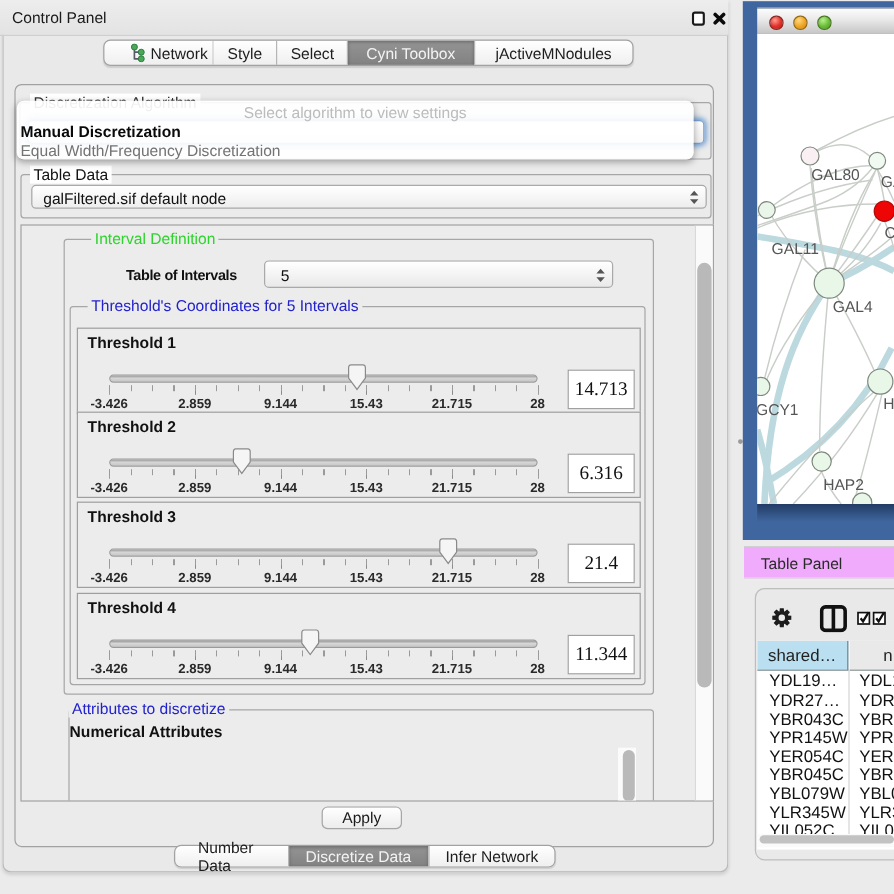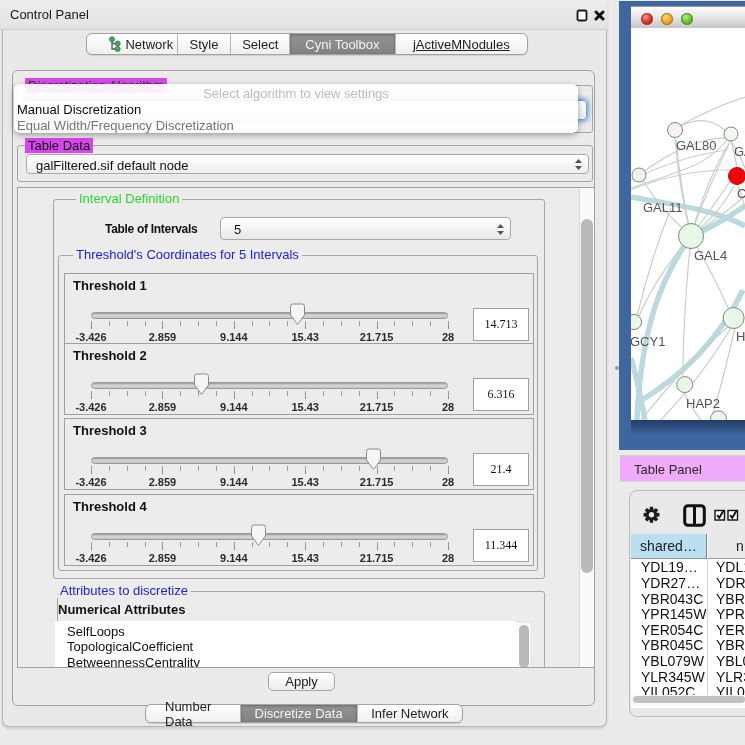--- a/index.html
+++ b/index.html
@@ -26,21 +26,21 @@
 .seg .sel { background:linear-gradient(#949494,#828282); color:#f3f3f3;
   box-shadow:inset 0 1px 3px rgba(0,0,0,0.3); }
 .seg .sg:first-child { border-radius:5px 0 0 5px;padding-left:19px; }
 .seg .sg:last-child { border-radius:0 5px 5px 0; }
 
 
 #content { left:12px; top:70px; width:583px; height:636px; background:#ebebeb;
   border:1px solid #a2a2a2; border-radius:6px; }
 
 .group { position:absolute; border:1px solid #a6a6a6; border-radius:3px; }
-.gtitle { position:absolute; top:-8px; font-size:13px; padding:0 3px; background:#d946ef; white-space:nowrap; }
+.gtitle { position:absolute; top:-8px; font-size:13px; padding:0 3px; background:#ffffff; white-space:nowrap; }
 
 
 .combo { position:absolute; background:linear-gradient(#ffffff,#ededed);
   border:1px solid #a9a9a9; border-radius:4px; font-size:13px; color:#111; }
 .combo .ct { position:absolute; left:9px; top:3px; }
 .combo svg { position:absolute; right:5px; top:50%; margin-top:-6px; }
 
 
 #scrollpane { left:4px; top:116px; width:578px; height:481px; background:#ececec;
   border:1px solid #a2a2a2; overflow:hidden; }
@@ -57,39 +57,39 @@
   border:1px solid #9a9a9a; border-width:1px 1px 0.5px 1px;}
 .ticks-major { position:absolute; left:26px; top:47px; width:358px; height:8px;
   background:repeating-linear-gradient(to right,#8a8a8a 0 1px,transparent 1px 71.4px); }
 .ticks-minor { position:absolute; left:26px; top:47px; width:358px; height:5px;
   background:repeating-linear-gradient(to right,#9a9a9a 0 1px,transparent 1px 17.85px); }
 .slab { position:absolute; top:57px; width:60px; margin-left:-30px; text-align:center;
   font-size:11px; font-weight:bold; color:#2a2a2a; }
 .thumb-sl { position:absolute; top:29px; width:17px; height:23px; margin-left:-8.5px; }
 .vbox { position:absolute; left:408px; top:34px; width:56px; height:33px;
   background:#ffffff; border:1px solid #a0a0a0; text-align:center;
-  font-family:"Liberation Serif", serif; font-size:12px; color:#111; line-height:31px; }
+  font-family:"Liberation Serif", serif; font-size:16px; color:#111; line-height:31px; }
 
 
 #numlist { left:37px; top:433px; width:460px; padding-top:3px; height:47px; background:#ffffff; font-size:13px; color:#111; }
 #numlist div { padding-left:12px; height:15.4px; line-height:15.4px; }
 #listsb { left:497px; top:435px; width:15px; height:47px; background:#fbfbfb; }
 #listsb .thumb { position:absolute; left:4px; top:2px; width:10px; height:43px;
   background:#b9b9b9; border-radius:5px; }
 
 
 #applybtn { left:268px; top:672px; width:67px; height:19px;
   background:linear-gradient(#ffffff,#ececec); border:1px solid #a6a6a6; border-radius:5px;
   font-size:13px; color:#1a1a1a; text-align:center; line-height:17px; }
 
 
 #popup { left:14px; top:84px; width:564px; height:49px; background:rgba(255,255,255,0.92);
   border-radius:6px; box-shadow:0 2px 6px rgba(0,0,0,0.35); font-size:13px; }
 #popup .r1 { position:absolute; left:0; top:2px; width:100%; text-align:center; color:#bcbcbc; }
-#popup .r2 { position:absolute; left:3px; top:18px; font-weight:normal; color:#0a0a0a; }
+#popup .r2 { position:absolute; left:3px; top:18px; font-weight:bold; color:#0a0a0a; }
 #popup .r3 { position:absolute; left:3px; top:34px; color:#737373; }
 
 
 #netwin { left:619px; top:1px; width:126px; height:449px; background:#40669f; }
 #nettitle { left:12px; top:5px; width:114px; height:23px;
   background:linear-gradient(#fdfdfd,#e9e9e9 45%,#c5c5c5); border-top:1px solid #9f9f9f; border-bottom:1px solid #8f8f8f; }
 .tl { position:absolute; top:6px; width:11.5px; height:11.5px; border-radius:50%; }
 #netcanvas { left:12px; top:27px; width:114px; height:392px; background:#ffffff; }
 #netshadow { left:12px; top:419px; width:114px; height:15px;
   background:linear-gradient(rgba(14,32,62,0.6),rgba(14,32,62,0)); }
@@ -135,21 +135,21 @@
     <div class="sg" style="width:91px;">
       <svg width="12" height="16" viewBox="0 0 12 16" style="margin-right:4px">
         <path d="M3,3 L3,13.5 M3,7.5 L8.5,7.5 M3,13 L8.5,13" stroke="#5a5a6a" stroke-width="1.4" fill="none"></path>
         <circle cx="3" cy="3.2" r="2.5" fill="#4aa85a" stroke="#2c7a3c" stroke-width="0.8"></circle>
         <circle cx="8.7" cy="7.5" r="2.5" fill="#4aa85a" stroke="#2c7a3c" stroke-width="0.8"></circle>
         <circle cx="8.7" cy="13" r="2.5" fill="#4aa85a" stroke="#2c7a3c" stroke-width="0.8"></circle>
       </svg>Network</div>
     <div class="sg" style="width:54px;">Style</div>
     <div class="sg" style="width:59px;">Select</div>
     <div class="sg sel" style="width:106px;">Cyni Toolbox</div>
-    <div class="sg" style="width:132px;text-decoration:underline;">jActiveMNodules</div>
+    <div class="sg" style="width:132px;">jActiveMNodules</div>
   </div>
 
   <div class="abs" id="content">
 
     <div class="group" style="left:3px;top:14px;width:577px;height:48px;"></div>
     <span class="gtitle" style="left:12px;top:7px;color:#333;">Discretization Algorithm</span>
     <div class="combo" style="left:10px;top:29px;width:564px;height:20px;
       box-shadow:0 0 4px 2px rgba(100,150,210,0.85); border-color:#7aa2cf;"></div>
 
     <div class="group" style="left:4px;top:74px;width:576px;height:37px;"></div>
@@ -240,25 +240,20 @@
         <span class="slab" style="left:383px;">28</span>
         <svg class="thumb-sl" style="left:193.8px;" width="17" height="23" viewBox="0 0 17 23">
           <path d="M3.5,1 L13.5,1 Q15.5,1 15.5,3.5 L15.5,12 L8.5,21.5 L1.5,12 L1.5,3.5 Q1.5,1 3.5,1 Z" fill="#f5f5f5" stroke="#8a8a8a" stroke-width="1"></path>
           </svg>
         <div class="vbox">11.344</div>
       </div>
 
       <div class="group" style="left:39px;top:403px;width:488px;height:90px;"></div>
       <span class="gtitle" style="left:39px;top:395px;color:#2222cc;background:#ececec;">Attributes to discretize</span>
       <span class="abs" style="left:40px;top:414px;font-size:13px;font-weight:bold;color:#111;">Numerical Attributes</span>
-      <div class="abs" id="numlist">
-        <div>SelfLoops</div>
-        <div>TopologicalCoefficient</div>
-        <div>BetweennessCentrality</div>
-      </div>
       <div class="abs" id="listsb">
           <div class="thumb"></div>
         </div>
       <div class="abs" id="vsb">
           <div class="thumb"></div>
         </div>
     </div>
 
   </div>
 

